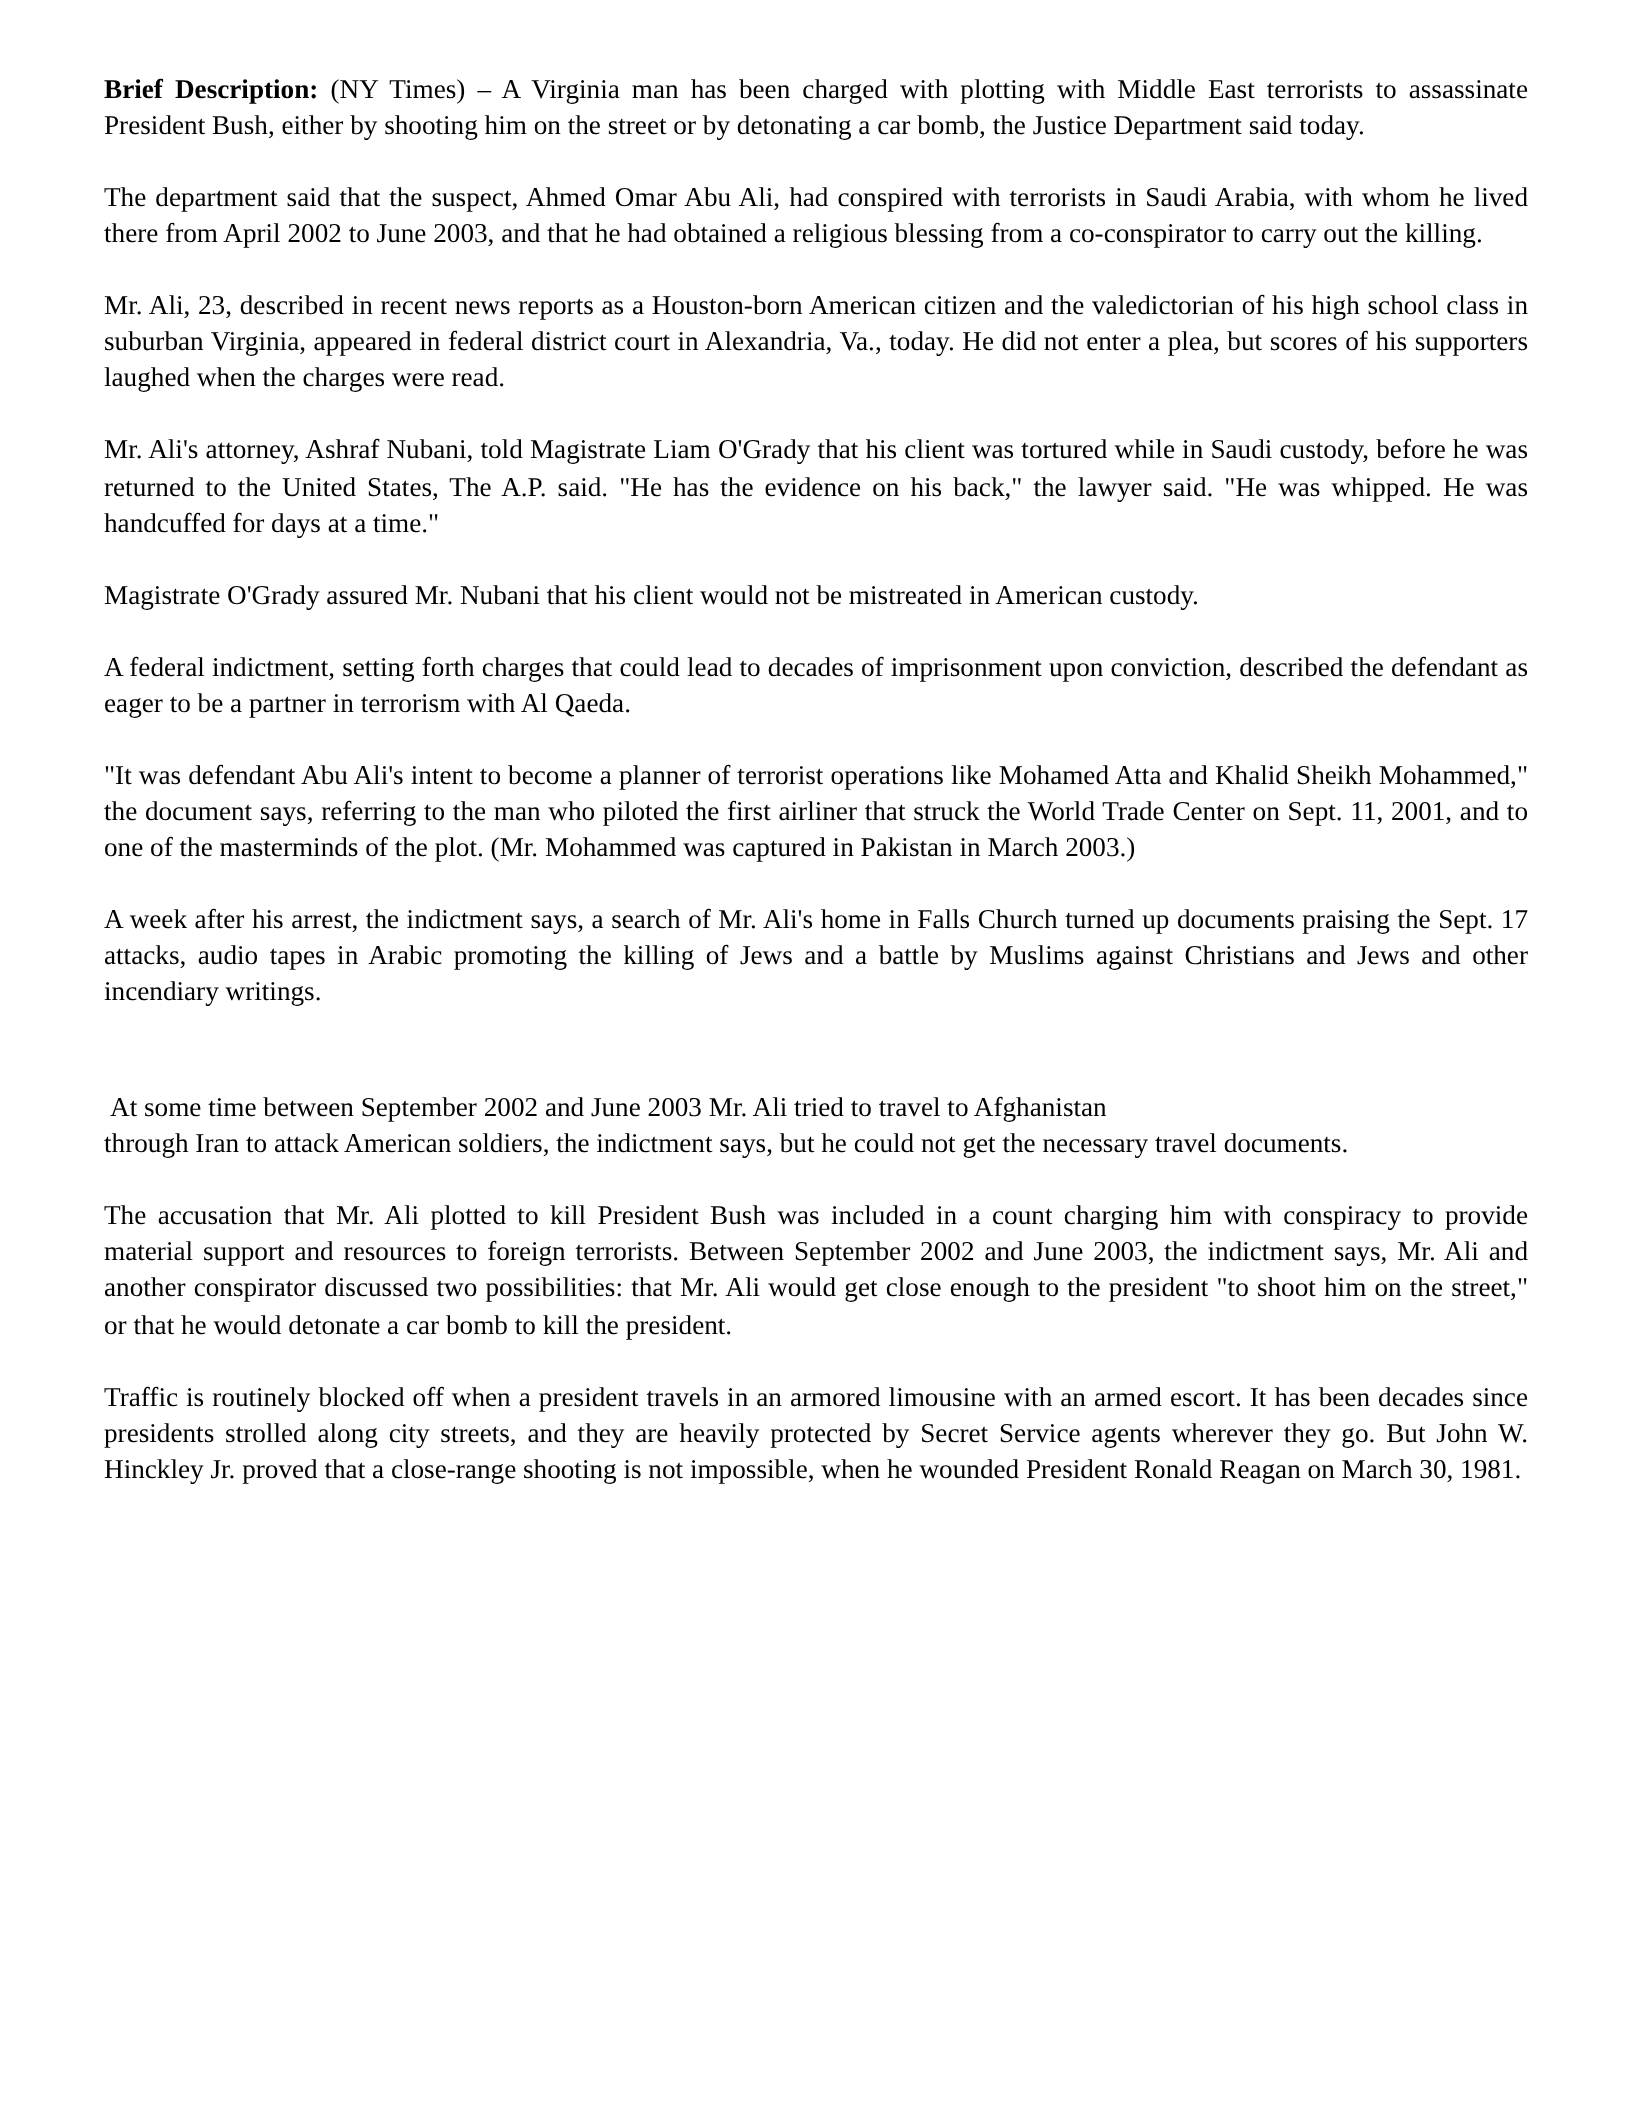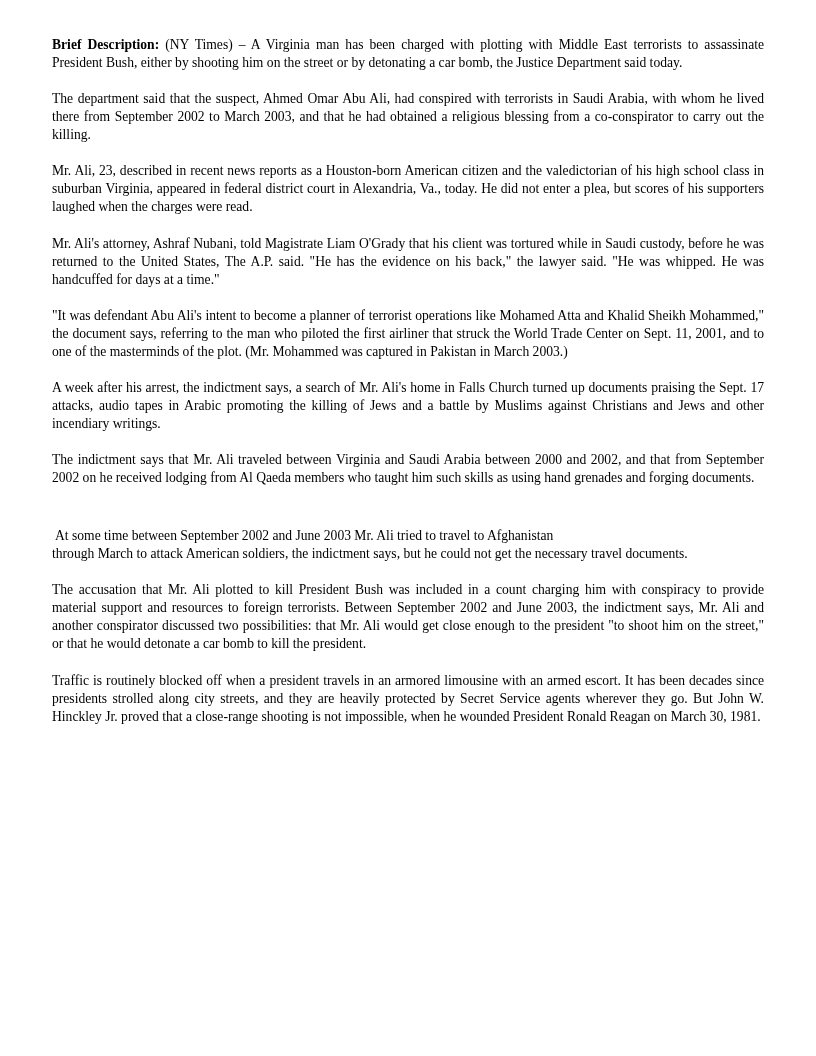--- a/index.html
+++ b/index.html
@@ -36,35 +36,36 @@
     margin-top: 40px;
   }
 </style>
 </head>
 <body>
 
 <div class="page">
 
   <p class="para"><strong>Brief Description:</strong><span> (NY Times) – A Virginia man has been charged with plotting with Middle East terrorists to assassinate President Bush, either by shooting him on the street or by detonating a car bomb, the Justice Department said today.</span></p>
 
-  <p class="para">The department said that the suspect, Ahmed Omar Abu Ali, had conspired with terrorists in Saudi Arabia, with whom he lived there from September 2002 to March 2003, and that he had obtained a religious blessing from a co-conspirator to carry out the killing.</p>
+  <p class="para">The department said that the suspect, Ahmed Omar Abu Ali, had conspired with terrorists in Saudi Arabia, with whom he lived there from April 2002 to June 2003, and that he had obtained a religious blessing from a co-conspirator to carry out the killing.</p>
 
   <p class="para">Mr. Ali, 23, described in recent news reports as a Houston-born American citizen and the valedictorian of his high school class in suburban Virginia, appeared in federal district court in Alexandria, Va., today. He did not enter a plea, but scores of his supporters laughed when the charges were read.</p>
 
   <p class="para">Mr. Ali's attorney, Ashraf Nubani, told Magistrate Liam O'Grady that his client was tortured while in Saudi custody, before he was returned to the United States, The A.P. said. "He has the evidence on his back," the lawyer said. "He was whipped. He was handcuffed for days at a time."</p>
 
+  <p class="para">Magistrate O'Grady assured Mr. Nubani that his client would not be mistreated in American custody.</p>
 
+  <p class="para">A federal indictment, setting forth charges that could lead to decades of imprisonment upon conviction, described the defendant as eager to be a partner in terrorism with Al Qaeda.</p>
 
   <p class="para">"It was defendant Abu Ali's intent to become a planner of terrorist operations like Mohamed Atta and Khalid Sheikh Mohammed," the document says, referring to the man who piloted the first airliner that struck the World Trade Center on Sept. 11, 2001, and to one of the masterminds of the plot. (Mr. Mohammed was captured in Pakistan in March 2003.)</p>
 
 
   <p class="para">A week after his arrest, the indictment says, a search of Mr. Ali's home in Falls Church turned up documents praising the Sept. 17 attacks, audio tapes in Arabic promoting the killing of Jews and a battle by Muslims against Christians and Jews and other incendiary writings.</p>
 
-  <p class="para">The indictment says that Mr. Ali traveled between Virginia and Saudi Arabia between 2000 and 2002, and that from September 2002 on he received lodging from Al Qaeda members who taught him such skills as using hand grenades and forging documents.</p>
 
-  <p class="para para-afghanistan"><span>At some time between September 2002 and June 2003 Mr. Ali tried to travel to Afghanistan</span><br><span>through March to attack American soldiers, the indictment says, but he could not get the necessary travel documents.</span></p>
+  <p class="para para-afghanistan"><span>At some time between September 2002 and June 2003 Mr. Ali tried to travel to Afghanistan</span><br><span>through Iran to attack American soldiers, the indictment says, but he could not get the necessary travel documents.</span></p>
 
   <p class="para">The accusation that Mr. Ali plotted to kill President Bush was included in a count charging him with conspiracy to provide material support and resources to foreign terrorists. Between September 2002 and June 2003, the indictment says, Mr. Ali and another conspirator discussed two possibilities: that Mr. Ali would get close enough to the president "to shoot him on the street," or that he would detonate a car bomb to kill the president.</p>
 
   <p class="para">Traffic is routinely blocked off when a president travels in an armored limousine with an armed escort. It has been decades since presidents strolled along city streets, and they are heavily protected by Secret Service agents wherever they go. But John W. Hinckley Jr. proved that a close-range shooting is not impossible, when he wounded President Ronald Reagan on March 30, 1981.</p>
 
 
 </div>
 
 </body></html>

